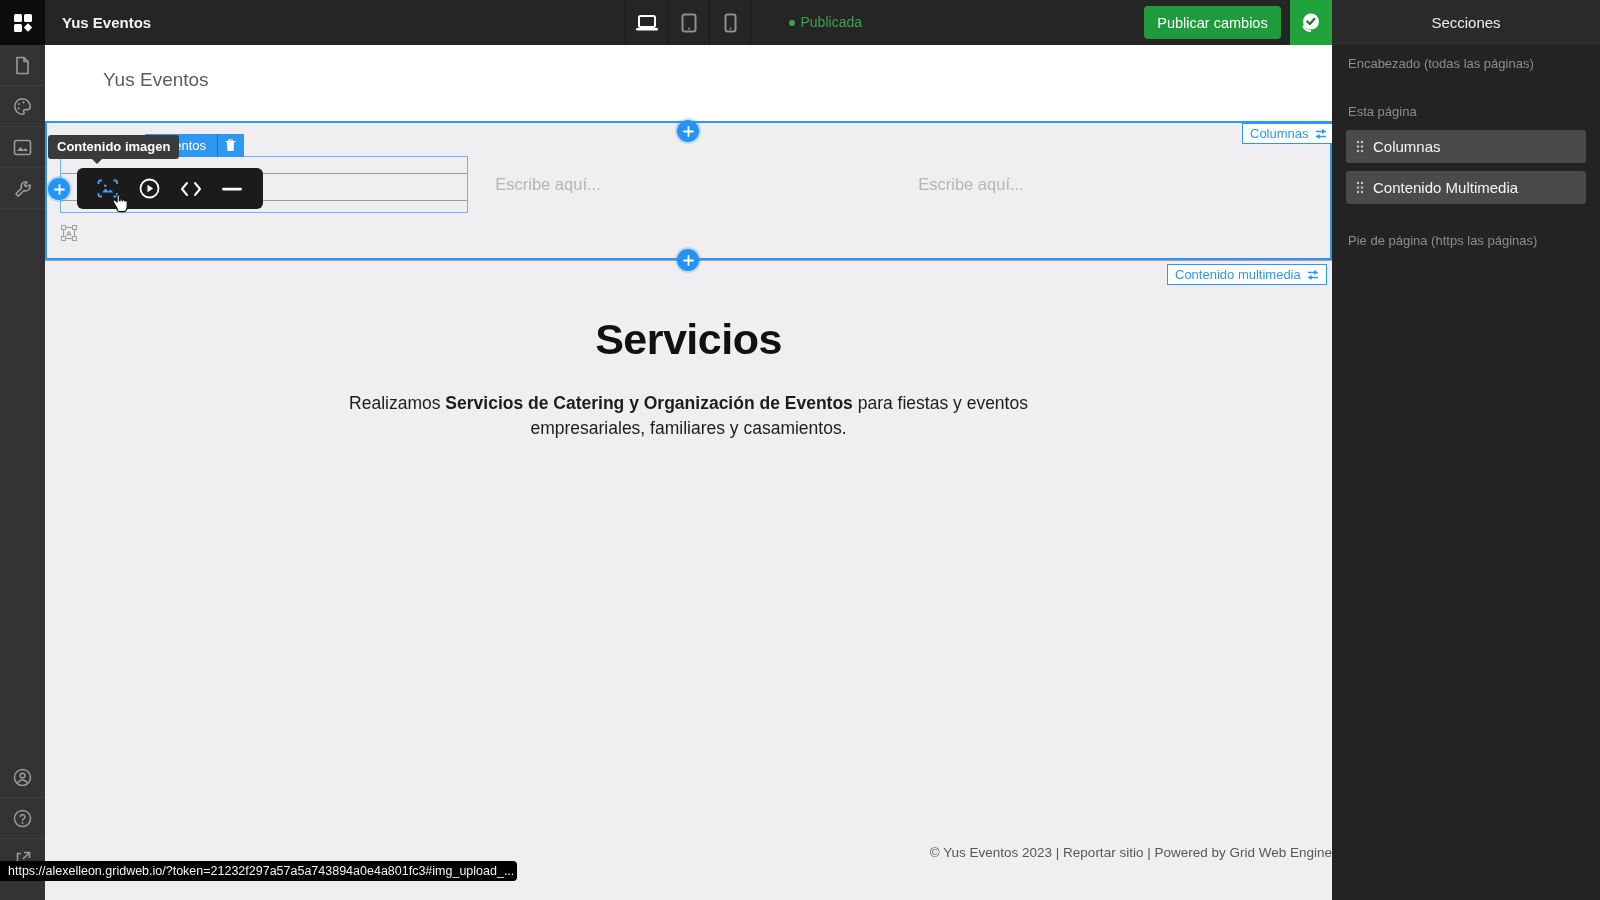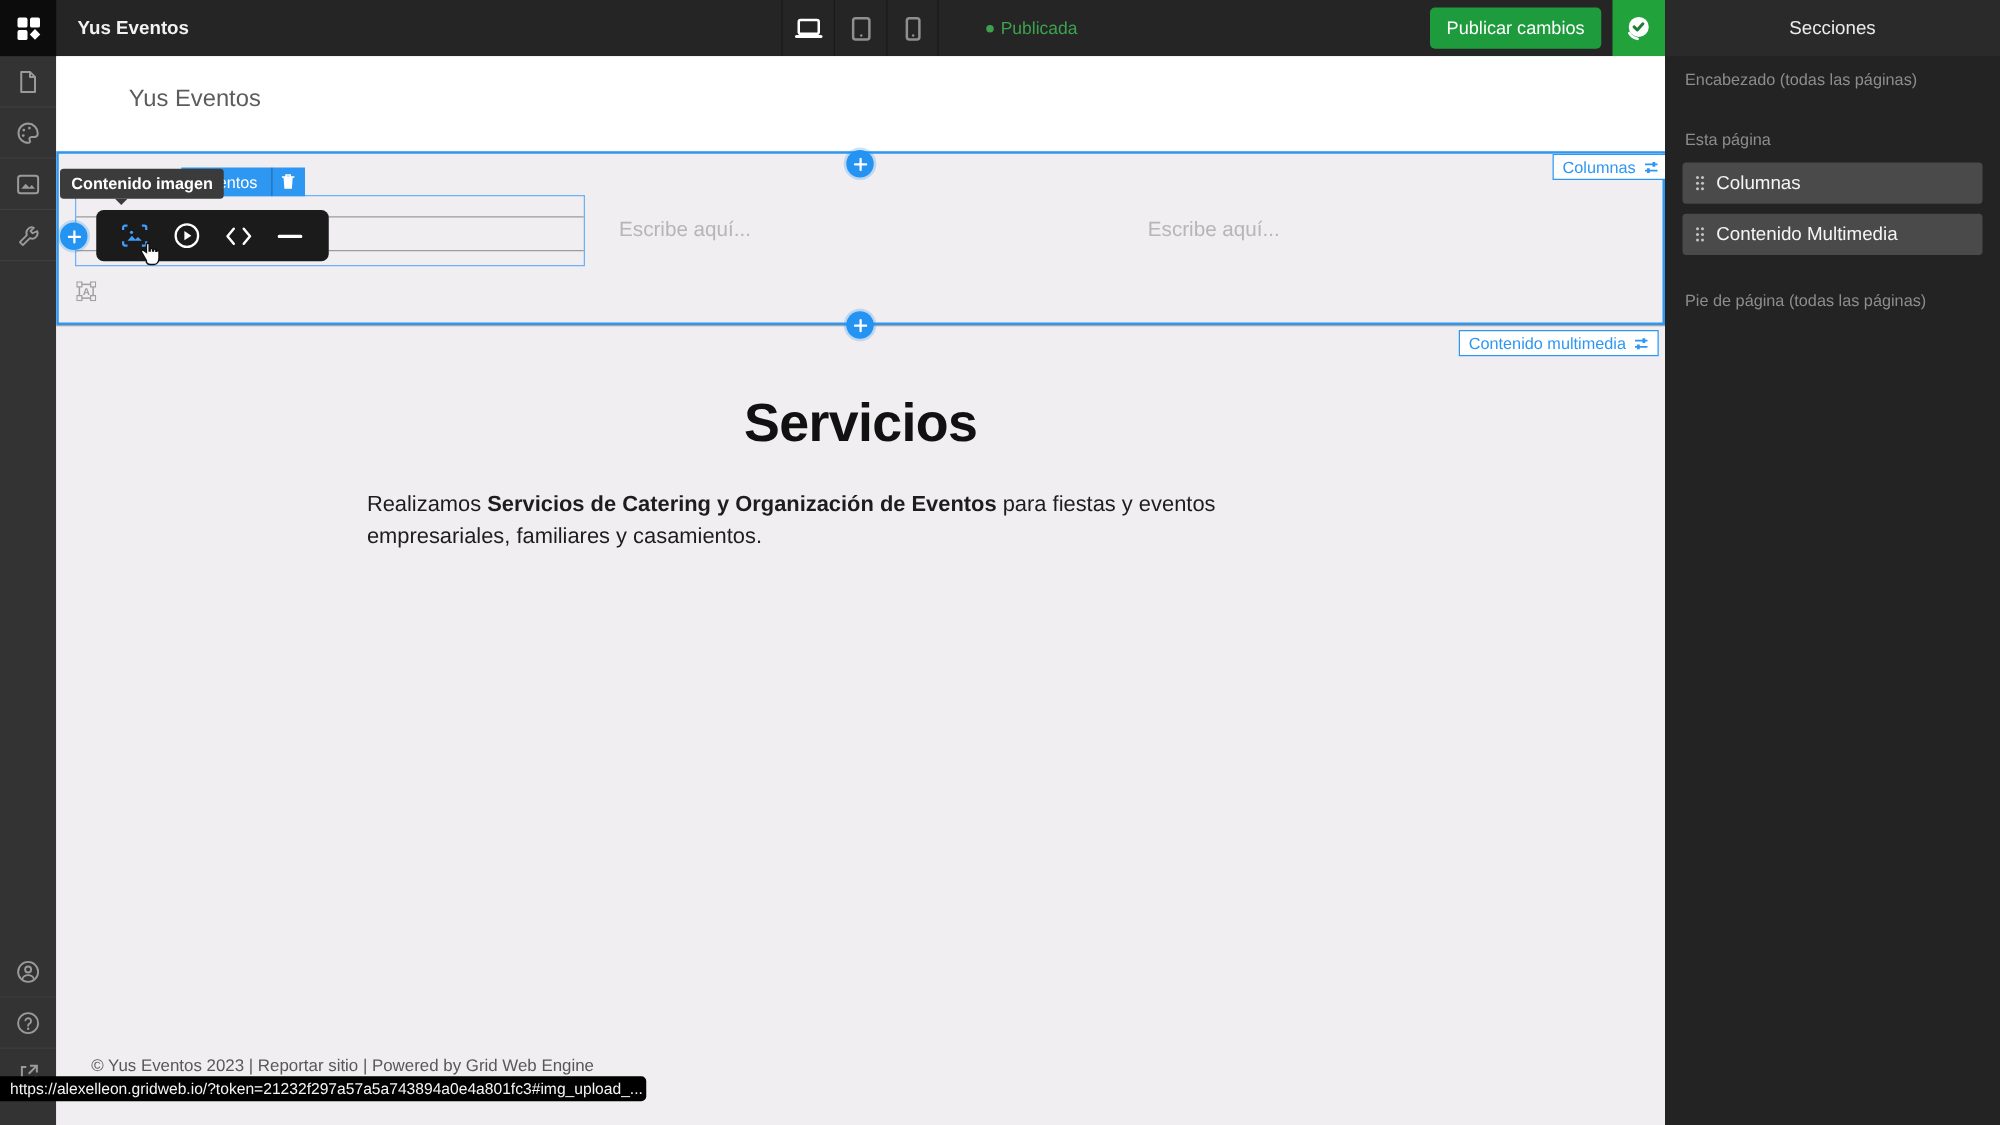--- a/index.html
+++ b/index.html
@@ -73,23 +73,23 @@
   .plus-btn { position:absolute; width:22px; height:22px; border-radius:50%; background:#2493f2;
               display:flex; align-items:center; justify-content:center; z-index:4;
               box-shadow:0 0 0 2px rgba(36,147,242,.25); }
 
   #cursor { position:absolute; left:64px; top:148px; z-index:9; }
   #text-el-icon { position:absolute; left:16px; top:180px; }
 
   #hero-heading { position:absolute; left:0; top:270px; width:100%; text-align:center;
                   font-size:43px; font-weight:800; color:#111; letter-spacing:-.5px; }
   #hero-para { position:absolute; left:50%; top:346px; width:790px; transform:translateX(-50%);
-               font-size:17.5px; line-height:24.5px; color:#1d1d1d; }
-  #site-footer { position:absolute; left:0; top:800px; width:100%; text-align:left;
-                 font-size:13.5px; color:#585858;padding-left:28px; }
+               text-align:center; font-size:17.5px; line-height:24.5px; color:#1d1d1d; }
+  #site-footer { position:absolute; left:0; top:800px; width:100%; text-align:right;
+                 font-size:13.5px; color:#585858; }
 
   
   #right-panel { position:absolute; left:1332px; top:0; width:268px; height:900px; background:#232323; }
   #panel-header { position:absolute; left:0; top:0; width:100%; height:45px; background:#2a2a2a;
                   color:#ececec; font-size:15px; text-align:center; line-height:45px; }
   .panel-label { position:absolute; left:16px; color:#8d8d8d; font-size:13px; }
   .panel-item { position:absolute; left:14px; width:240px; height:33px; background:#4a4a4a;
                 border-radius:3px; display:flex; align-items:center; gap:9px; padding:0 10px;
                 color:#f5f5f5; font-size:15px; cursor:pointer; }
 
@@ -328,16 +328,16 @@
       <circle cx="2" cy="2" r="1.2" fill="#c4c4c4"></circle>
         <circle cx="6" cy="2" r="1.2" fill="#c4c4c4"></circle>
       <circle cx="2" cy="6.5" r="1.2" fill="#c4c4c4"></circle>
         <circle cx="6" cy="6.5" r="1.2" fill="#c4c4c4"></circle>
       <circle cx="2" cy="11" r="1.2" fill="#c4c4c4"></circle>
         <circle cx="6" cy="11" r="1.2" fill="#c4c4c4"></circle>
     </svg>
     <span>Contenido Multimedia</span>
   </div>
 
-  <div class="panel-label" style="top:233px;">Pie de página (todas las páginas)</div>
+  <div class="panel-label" style="top:233px;">Pie de página (https las páginas)</div>
 </div>
 
 <div id="status-bar">https://alexelleon.gridweb.io/?token=21232f297a57a5a743894a0e4a801fc3#img_upload_...</div>
 
 </body></html>

